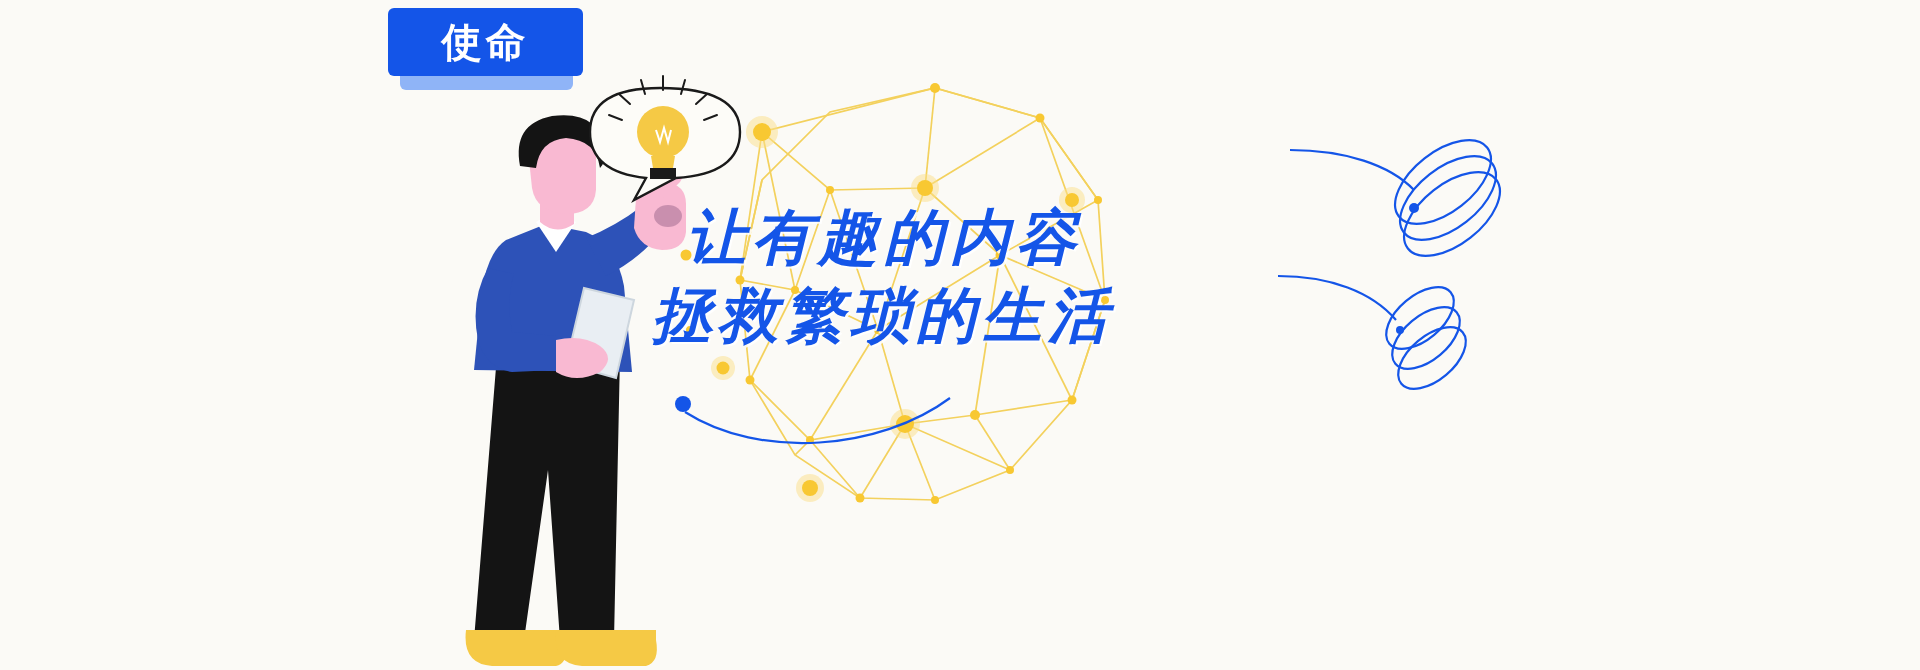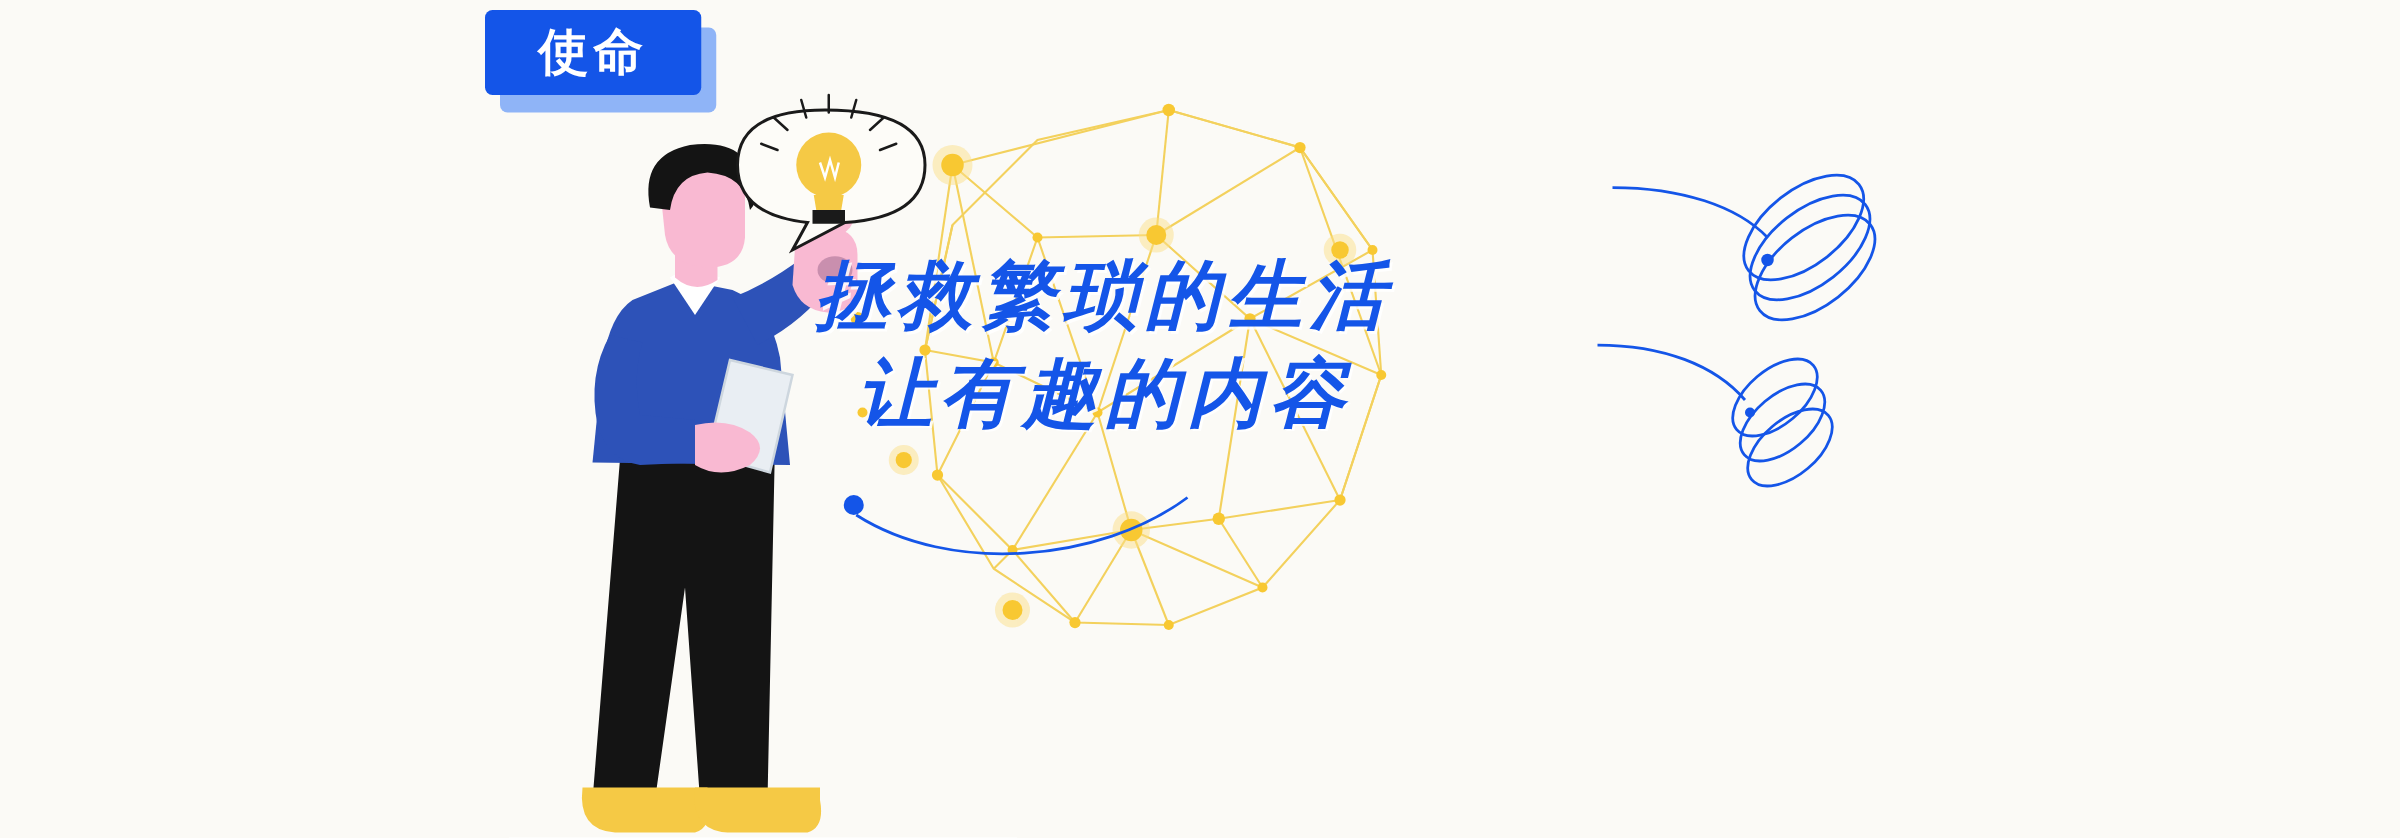--- a/index.html
+++ b/index.html
@@ -30,21 +30,21 @@
     top: 14px;
     width: 173px;
     height: 68px;
     background: #8fb4f7;
     border-radius: 6px;
   }
   #badge-front {
     position: absolute;
     left: 0px;
     top: 0px;
-    width: 173px;
+    width: 195px;
     height: 68px;
     background: #1455e8;
     border-radius: 6px;
     display: flex;
     align-items: center;
     justify-content: center;
   }
   #badge-label {
     color: #ffffff;
     font-size: 40px;
@@ -236,17 +236,17 @@
   </svg>
 
   <div id="badge-wrap">
     <div id="badge-shadow"></div>
     <div id="badge-front">
       <span id="badge-label">使命</span>
     </div>
   </div>
 
   <div id="headline">
+    <div class="headline-line" id="headline-line-1">让有趣的内容</div>
     <div class="headline-line" id="headline-line-2">拯救繁琐的生活</div>
-    <div class="headline-line" id="headline-line-1">让有趣的内容</div>
   </div>
 
 </div>
 
 </body></html>

